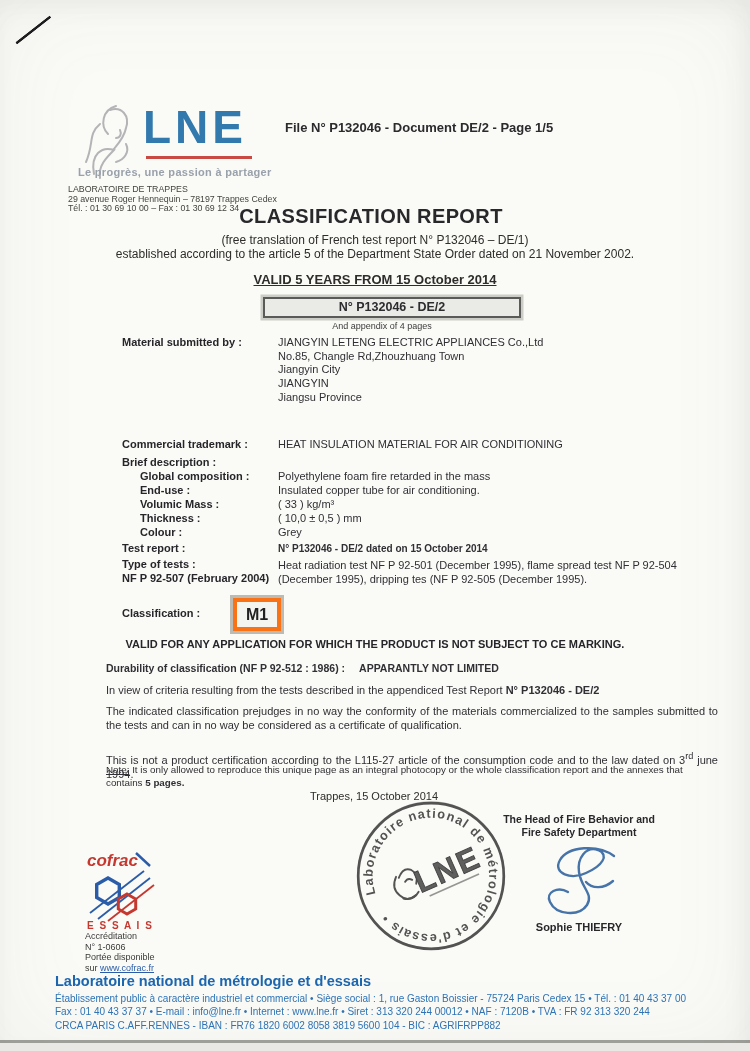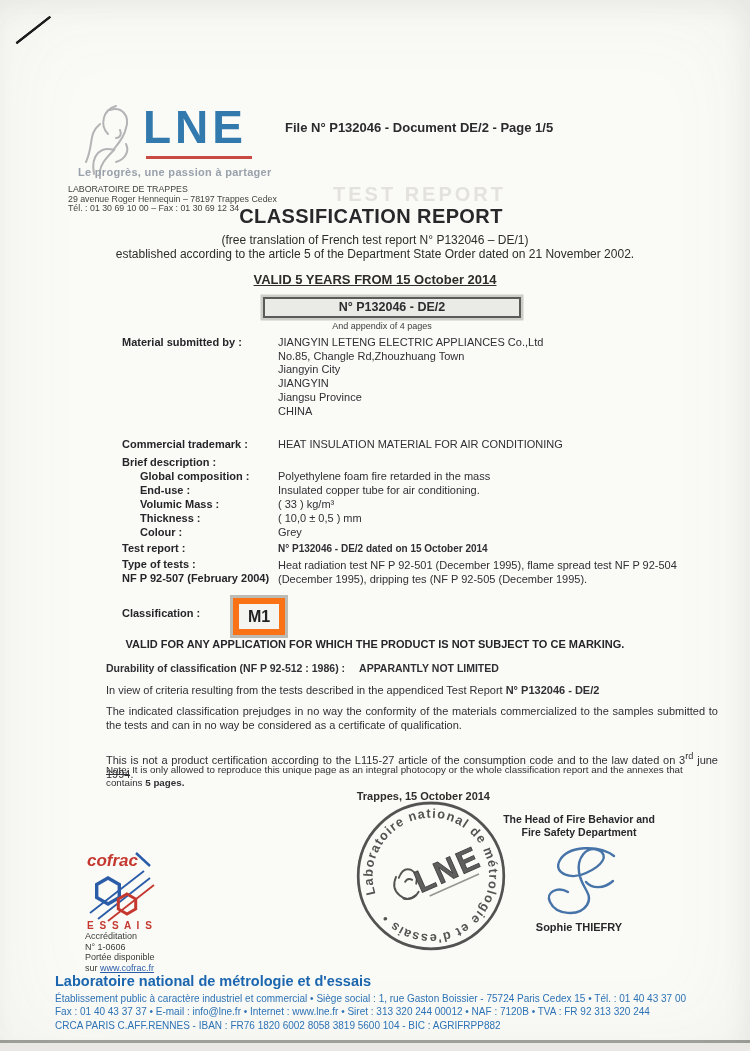--- a/index.html
+++ b/index.html
@@ -32,33 +32,33 @@
   .appendix { left:7px; top:321px; width:750px; text-align:center; font-size:9px; color:#3c3c3a; }
   
   .lab  { position:absolute; left:122px; font-size:11px; font-weight:bold; color:#26262a; white-space:nowrap; }
   .sublab { left:140px; }
   .val  { position:absolute; left:278px; font-size:11px; color:#303034; white-space:nowrap; }
   .val-block { position:absolute; left:278px; font-size:11px; color:#303034; line-height:13.7px; }
   .small-bold { font-size:10px; font-weight:bold; }
   .tests-val { left:278px; width:432px; white-space:normal; line-height:14px; }
   .m1box { left:233px; top:598px; width:40px; height:25px; line-height:25px; text-align:center;
            font-size:16px; font-weight:bold; color:#222; background:#f4f4f1;
-           border:6px solid #f97316; box-shadow:0 0 0 3px #bcbcb5; }
+           border:4px solid #f97316; box-shadow:0 0 0 3px #bcbcb5; }
   
   .stmt { position:absolute; left:106px; width:612px; font-size:11px; color:#303034; line-height:14px; }
   .valid-for { left:0; top:638px; width:750px; text-align:center; font-size:11px; font-weight:bold; color:#26262a; }
   .durability { top:661px; font-size:10.5px; font-weight:bold; }
   .durability .dur-val { margin-left:14px; }
   .in-view { top:683px; }
   .para1 { top:704px; text-align:justify; }
   .para2 { top:711px; text-align:justify;margin-top:38px; }
   .note  { top:764px; font-size:9.8px; line-height:12.5px; }
   .note-label { text-decoration:underline; }
   .bold { font-weight:bold; }
-  .dateline { left:310px; top:790px; width:180px; text-align:right; font-size:11px; font-weight:bold; }
+  .dateline { left:310px; top:790px; width:180px; text-align:left; font-size:11px; font-weight:normal; }
   
   .stamp { left:353px; top:798px; opacity:0.88; }
   .head-title { left:488px; top:813px; width:182px; text-align:center; font-size:10.5px; font-weight:bold; line-height:13px; color:#28282b; }
   .sig { left:528px; top:842px; }
   .sig-name { left:488px; top:921px; width:182px; text-align:center; font-size:11px; font-weight:bold; color:#28282b; }
   
   .cofrac { left:84px; top:851px; }
   .accred { left:85px; top:931px; font-size:9px; line-height:10.6px; color:#3a3a38; }
   .accred .link { color:#2a5ca8; text-decoration:underline; }
   
@@ -88,37 +88,35 @@
   <div class="abs lne-underline"></div>
   <div class="abs tagline">Le progrès, une passion à partager</div>
 
   <div class="abs lab-address">
     <div>LABORATOIRE DE TRAPPES</div>
     <div>29 avenue Roger Hennequin – 78197 Trappes Cedex</div>
     <div>Tél. : 01 30 69 10 00 – Fax : 01 30 69 12 34</div>
   </div>
 
   <div class="abs file-ref">File N° P132046 - Document DE/2 - Page 1/5</div>
-  <div class="abs ghost">TEST REPORT</div>
 
   <div class="abs doc-title">CLASSIFICATION REPORT</div>
   <div class="abs subtitle1">(free translation of French test report N° P132046 – DE/1)</div>
   <div class="abs subtitle2">established according to the article 5 of the Department State Order dated on 21 November 2002.</div>
   <div class="abs validity">VALID 5 YEARS FROM 15 October 2014</div>
   <div class="abs numbox">N° P132046 - DE/2</div>
   <div class="abs appendix">And appendix of 4 pages</div>
 
   <span class="lab" style="top:336px">Material submitted by :</span>
   <div class="val-block" style="top:336px">
     <div>JIANGYIN LETENG ELECTRIC APPLIANCES Co.,Ltd</div>
     <div>No.85, Changle Rd,Zhouzhuang Town</div>
     <div>Jiangyin City</div>
     <div>JIANGYIN</div>
     <div>Jiangsu Province</div>
-    <div>CHINA</div>
   </div>
 
   <span class="lab" style="top:438px">Commercial trademark :</span>
   <span class="val" style="top:438px">HEAT INSULATION MATERIAL FOR AIR CONDITIONING</span>
 
   <span class="lab" style="top:456px">Brief description :</span>
 
   <span class="lab sublab" style="top:470px">Global composition :</span>
   <span class="val" style="top:470px">Polyethylene foam fire retarded in the mass</span>
 

